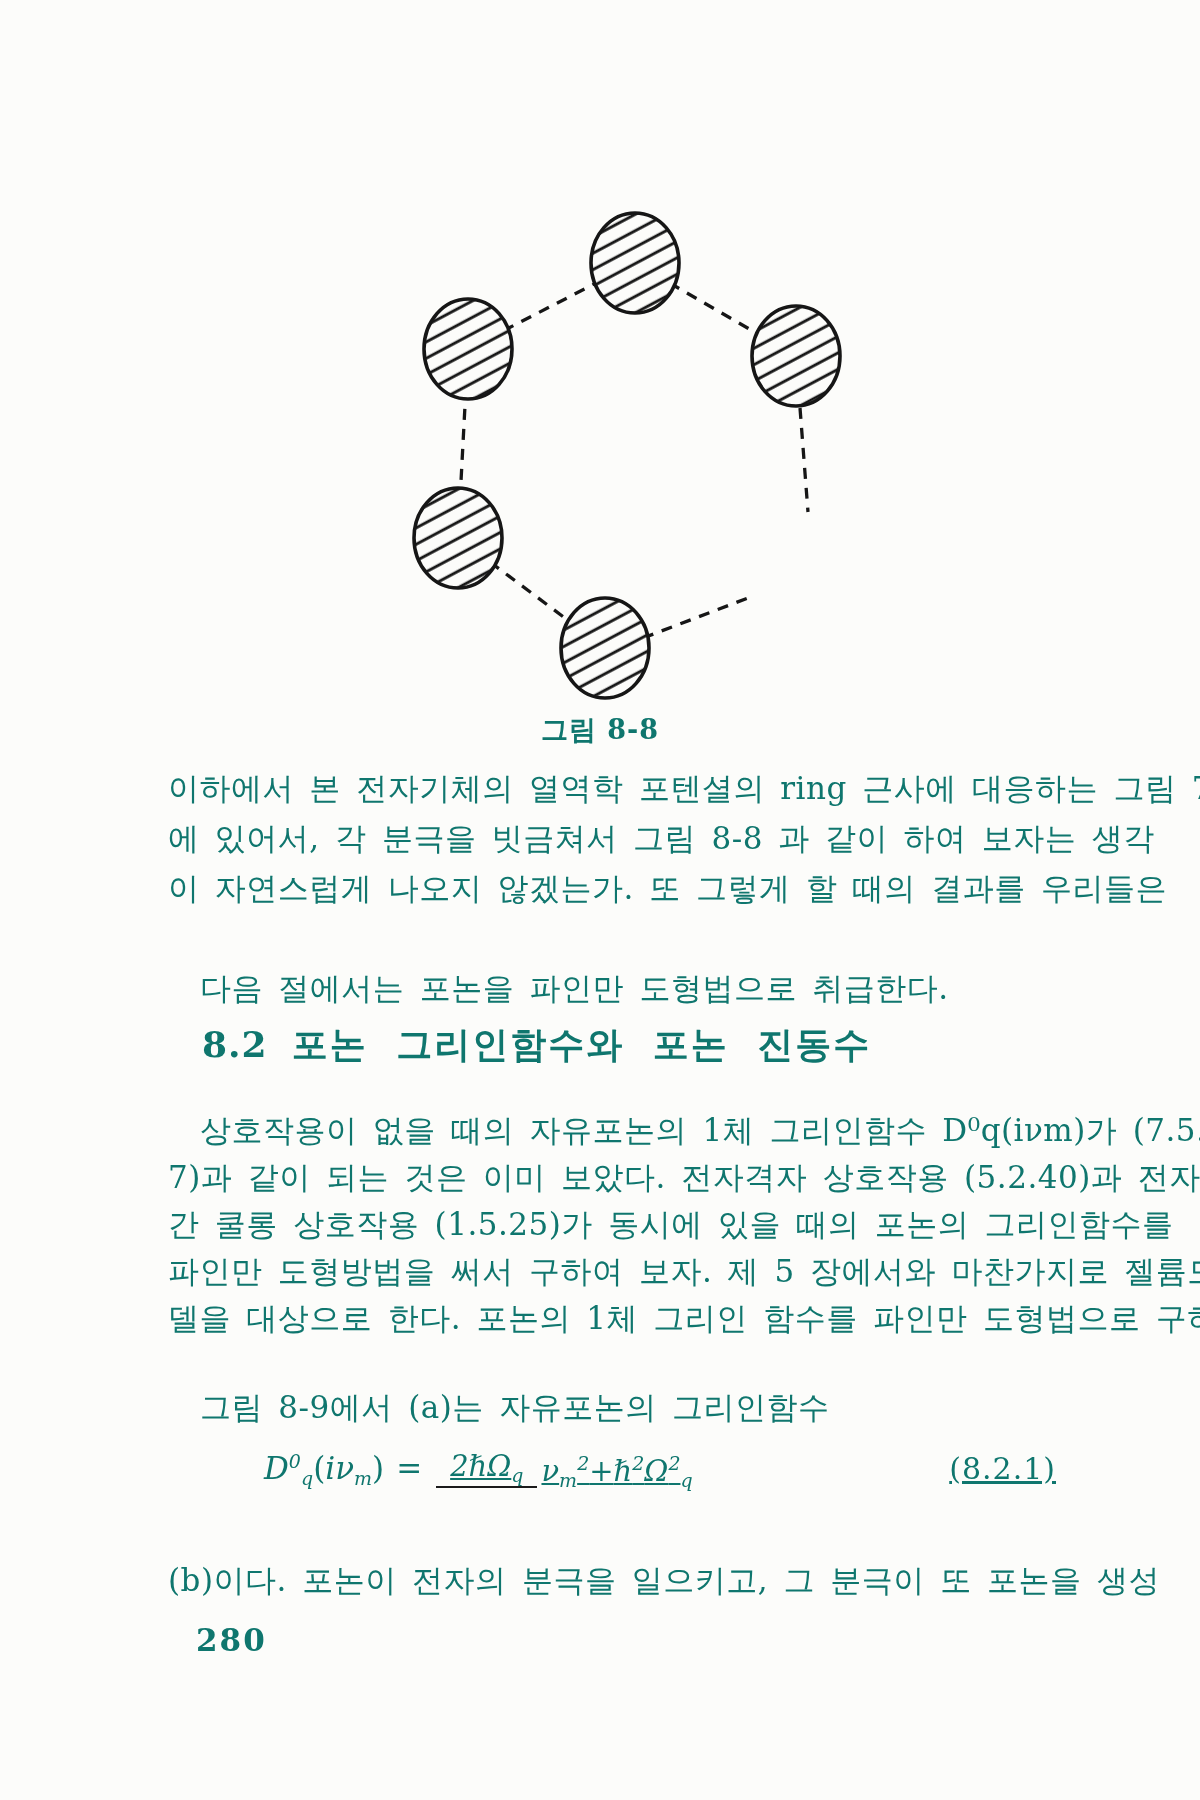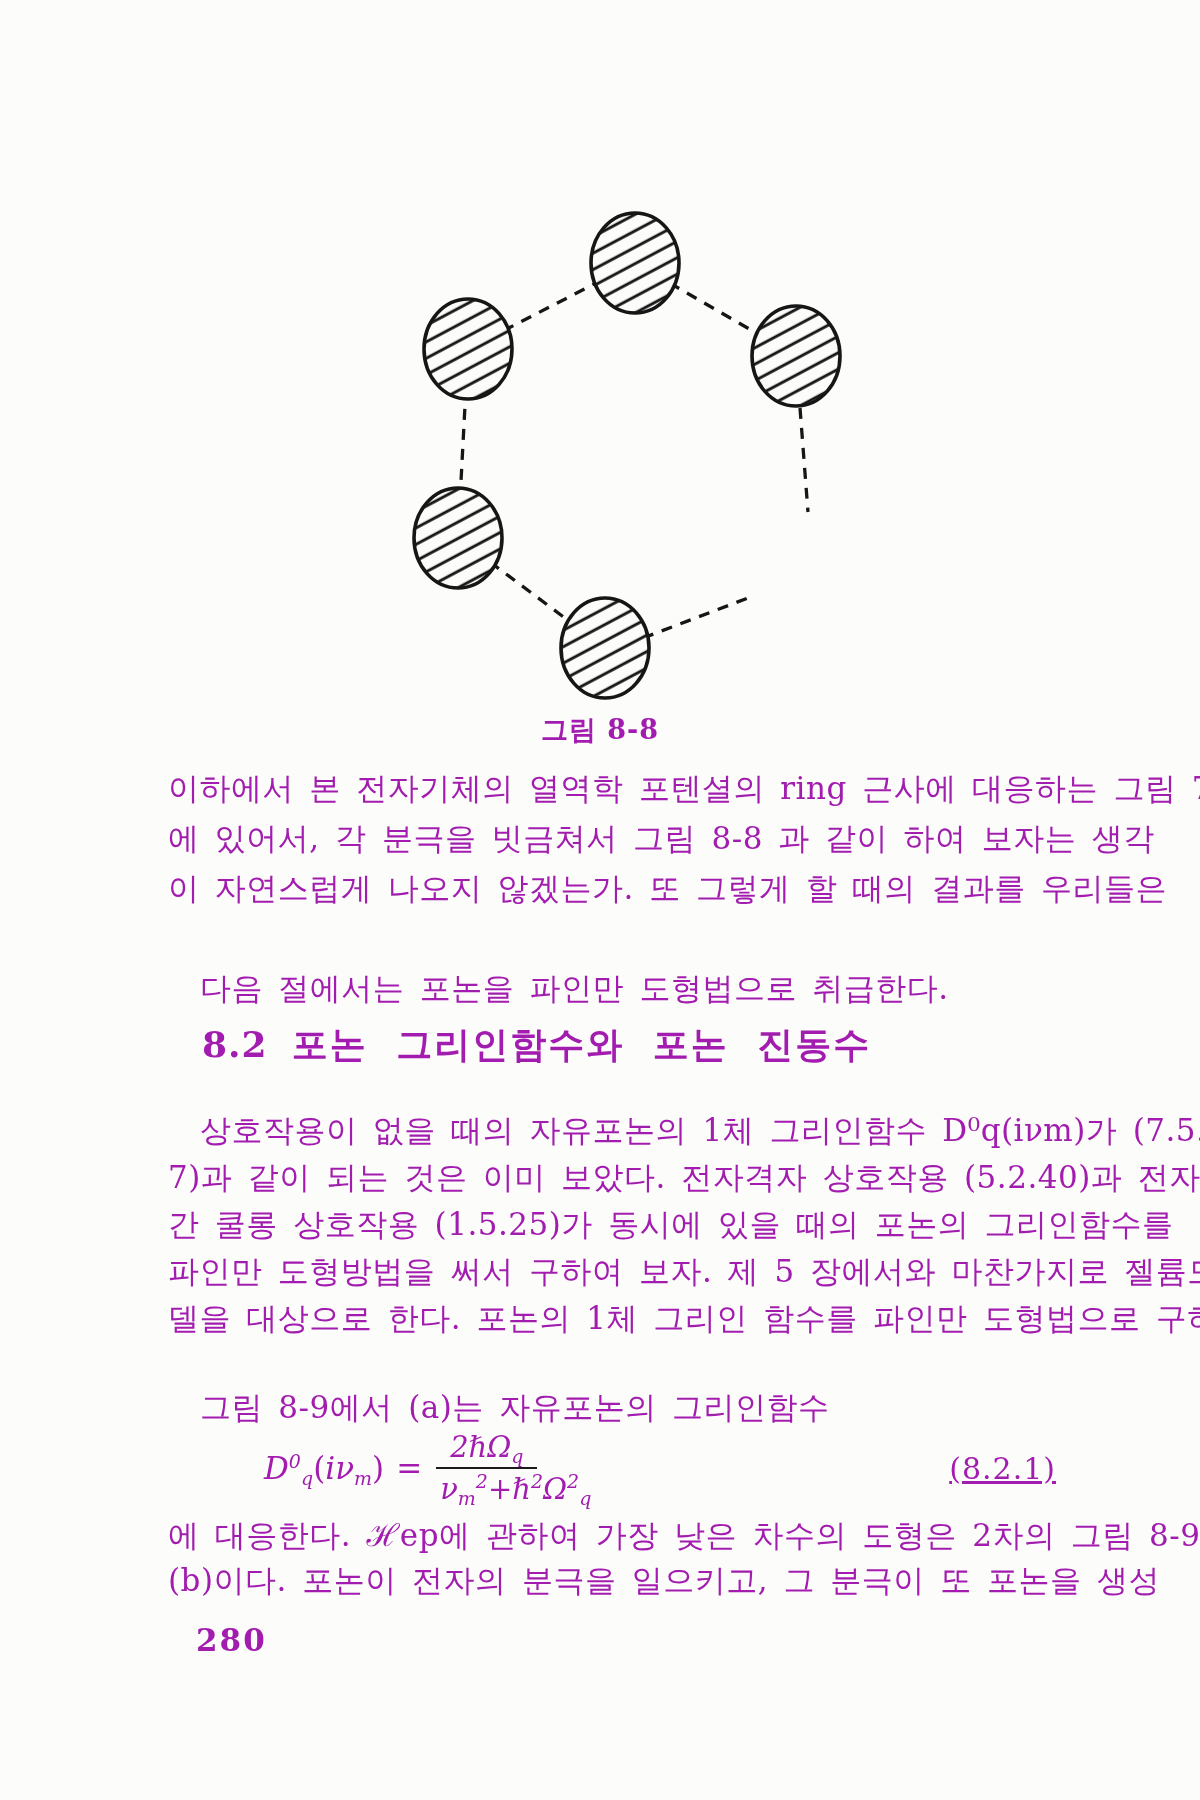--- a/index.html
+++ b/index.html
@@ -1,21 +1,21 @@
 <!DOCTYPE html>
 <html><head>
 <meta charset="utf-8">
 <style>
   html,body{margin:0;padding:0;background:#e8e8e8;}
   .page{
     position:relative;
     width:1200px;height:1800px;
     margin:0 auto;
     background:#fcfcfa;
-    color:#a21caf;
+    color:#0f766e;
     font-family:"DejaVu Serif","Liberation Serif",serif;
     overflow:hidden;
   }
   .fig{position:absolute;top:150px;left:0;width:1200px;height:560px;}
   .fig-caption{
     position:absolute;top:712px;left:0;width:1200px;
     text-align:center;
     font-size:27px;font-weight:bold;letter-spacing:1px;
   }
   .bodyline{
@@ -37,21 +37,21 @@
     font-size:31px;
   }
   .eq-main{
     position:absolute;left:84px;top:0;height:112px;
     display:flex;align-items:center;
   }
   .eq-it{font-style:italic;}
   .eq-main sup,.frac sup{font-size:19px;font-style:italic;vertical-align:super;line-height:0;}
   .eq-main sub,.frac sub{font-size:19px;font-style:italic;vertical-align:-6px;line-height:0;}
   .eq-equals{margin:0 14px 0 12px;}
-  .frac{display:inline-flex;flex-direction:column;align-items:flex-start;font-size:29px;}
+  .frac{display:inline-flex;flex-direction:row;align-items:flex-end;font-size:29px;text-decoration:underline;}
   .frac .num{padding:0 14px 3px 14px;border-bottom:2.5px solid #1b1b1b;}
   .frac .den{padding:3px 4px 0 4px;}
   .eq-number{
     position:absolute;right:10px;top:0;height:112px;
     display:flex;align-items:center;font-size:30px;letter-spacing:1px;text-decoration:underline;
   }
   .page-number{
     position:absolute;top:1622px;left:196px;
     font-size:31px;font-weight:bold;letter-spacing:2px;
   }
@@ -109,18 +109,17 @@
       <span><span class="eq-it">D</span><sup>0</sup><sub>q</sub><span>(</span><span class="eq-it">iν</span><sub>m</sub><span>)</span></span>
       <span class="eq-equals">=</span>
       <span class="frac">
         <span class="num"><span class="eq-it">2ℏΩ</span><sub>q</sub></span>
         <span class="den"><span class="eq-it">ν</span><sub>m</sub><sup>2</sup><span>+</span><span class="eq-it">ℏ</span><sup>2</sup><span class="eq-it">Ω</span><sup>2</sup><sub>q</sub></span>
       </span>
     </div>
     <div class="eq-number">(8.2.1)</div>
   </div>
 
-  <div class="bodyline" style="top:1510px">에 대응한다. ℋep에 관하여 가장 낮은 차수의 도형은 2차의 그림 8-9</div>
   <div class="bodyline" style="top:1555px">(b)이다. 포논이 전자의 분극을 일으키고, 그 분극이 또 포논을 생성</div>
 
   <div class="page-number">280</div>
 
 </div>
 
 </body></html>

